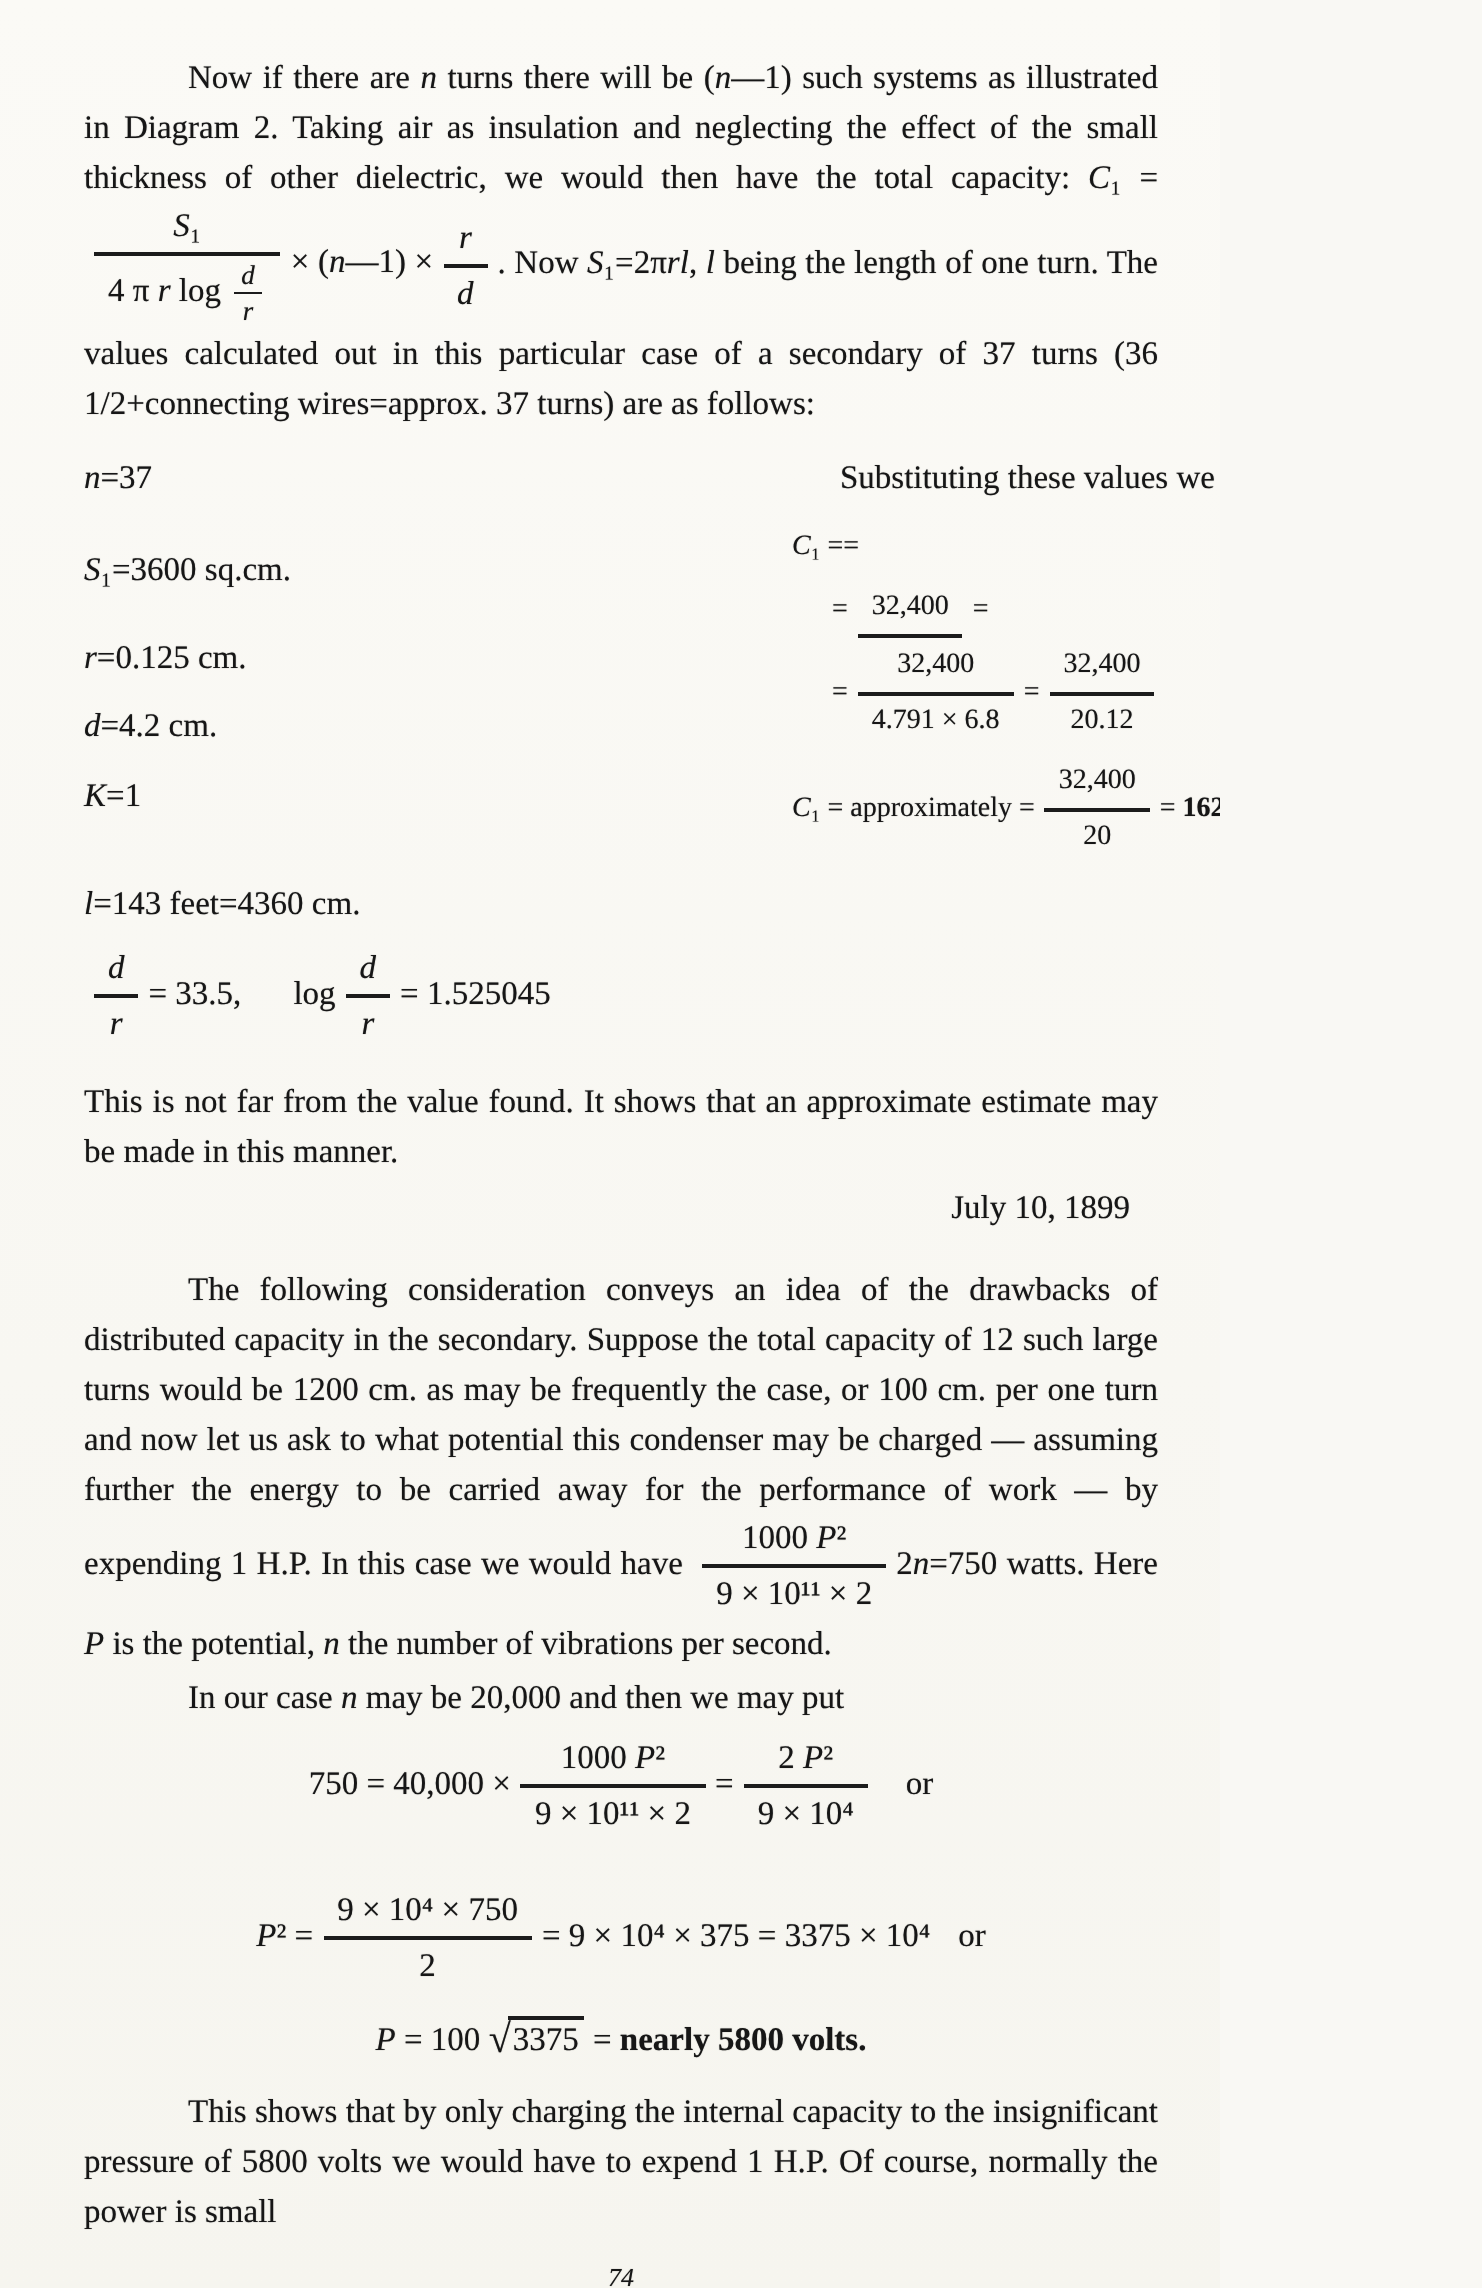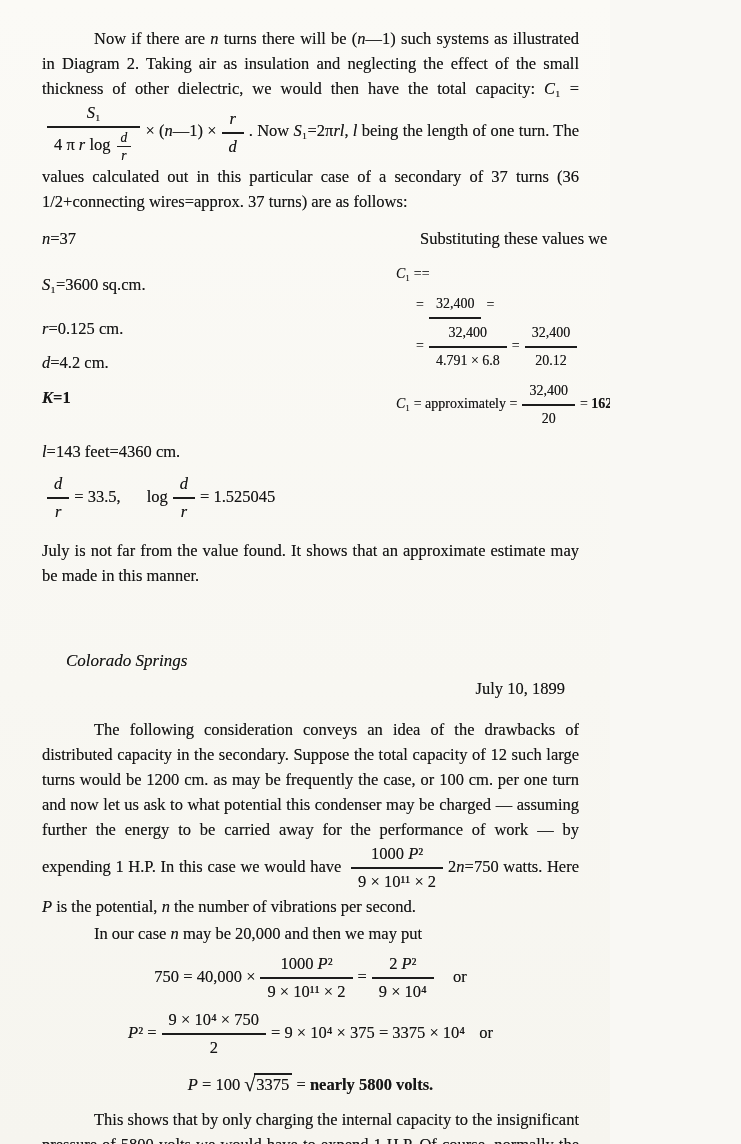--- a/index.html
+++ b/index.html
@@ -26,40 +26,40 @@
   .frac.sm>.den{padding:0 4px 0;}
   
   .cols{display:flex;margin-top:12px;}
   .leftcol{width:352px;flex:0 0 auto;}
   .rightcol{flex:1;padding-left:2px;}
   .val{white-space:nowrap;}
   .v0{margin-top:0;}
   .v1{margin-top:21px;}
   .v2{margin-top:19px;}
   .v3{margin-top:9px;}
-  .v4{margin-top:10px;font-weight:bold;}
+  .v4{margin-top:10px;}
   .v5{margin-top:29px;}
   .drline{margin-top:8px;white-space:nowrap;}
   .drline .gap{display:inline-block;width:26px;}
   .substhdr{padding-left:24px;white-space:nowrap;}
   .calc{white-space:nowrap;font-size:14px;}
   .c1{margin-top:10px;}
   .c2{margin-top:6px;padding-left:20px;}
   .c3{margin-top:2px;padding-left:20px;}
   .c4{margin-top:6px;}
   
   .place{margin-top:60px;padding-left:24px;font-style:italic;font-size:17px;}
   .date{text-align:right;padding-right:14px;margin-top:3px;}
   .p1{margin-top:6px;}
   .concl{margin-top:14px;}
   .p2{margin-top:16px;}
   .p2c{margin-top:2px;}
   .ceq{text-align:center;white-space:nowrap;}
   .ceqA{margin-top:6px;}
-  .ceqB{margin-top:4px;}
+  .ceqB{margin-top:24px;}
   .ceqC{margin-top:12px;}
   .orsep{display:inline-block;margin-left:14px;}
   .p3{margin-top:10px;}
   
   .sqrt{display:inline-block;white-space:nowrap;text-indent:0;}
   .rsym{font-size:1.22em;vertical-align:-1px;}
   .rad{border-top:2px solid #1c1c1c;padding:0 3px 0 2px;margin-left:-1px;}
   .pageno{text-align:center;margin-top:8px;font-size:13px;font-style:italic;}
 </style>
 </head>
@@ -81,23 +81,22 @@
     </div>
     <div class="rightcol">
       <div class="substhdr">Substituting these values we have:</div>
       <div class="calc c1"><span><span class="it">C</span><span>₁ =</span></span><span>=</span></div>
       <div class="calc c2"><span>=</span><span class="frac"><span class="num">32,400</span></span><span>=</span></div>
       <div class="calc c3"><span>=</span><span class="frac"><span class="num">32,400</span><span class="den">4.791 × 6.8</span></span><span>=</span><span class="frac"><span class="num">32,400</span><span class="den">20.12</span></span></div>
       <div class="calc c4"><span><span class="it">C</span><span>₁ = approximately =</span></span><span class="frac"><span class="num">32,400</span><span class="den">20</span></span><span><span>= </span><span class="bd">1620 cm.</span></span></div>
     </div>
   </div>
 
-  <p class="para concl">July is not far from the value found. It shows that an approximate estimate may be made in this manner.</p>
+  <p class="para concl">This is not far from the value found. It shows that an approximate estimate may be made in this manner.</p>
 
-  <div class="place">Colorado Springs</div>
   <div class="date">July 10, 1899</div>
 
   <p class="para ind p2"><span><span>The following consideration conveys an idea of the drawbacks of distributed capacity in the secondary. Suppose the total capacity of 12 such large turns would be 1200 cm. as may be frequently the case, or 100 cm. per one turn and now let us ask to what potential this condenser may be charged — assuming further the energy to be carried away for the performance of work — by expending 1 H.P. In this case we would have </span></span><span class="frac"><span class="num"><span>1000 </span><span class="it">P</span><span>²</span></span><span class="den"><span>9 × 10¹¹ × 2</span></span></span><span><span>2</span><span class="it">n</span><span>=750 watts. Here </span><span class="it">P</span><span> is the potential, </span><span class="it">n</span><span> the number of vibrations per second.</span></span></p>
 
   <p class="para ind p2c"><span>In our case </span><span class="it">n</span><span> may be 20,000 and then we may put</span></p>
 
   <div class="ceq ceqA"><span>750 = 40,000 ×</span><span class="frac"><span class="num"><span>1000 </span><span class="it">P</span><span>²</span></span><span class="den"><span>9 × 10¹¹ × 2</span></span></span><span>=</span><span class="frac"><span class="num"><span>2 </span><span class="it">P</span><span>²</span></span><span class="den"><span>9 × 10⁴</span></span></span><span class="orsep">or</span></div>
 
   <div class="ceq ceqB"><span><span class="it">P</span><span>² =</span></span><span class="frac"><span class="num">9 × 10⁴ × 750</span><span class="den">2</span></span><span>= 9 × 10⁴ × 375 = 3375 × 10⁴</span><span class="orsep">or</span></div>
 

